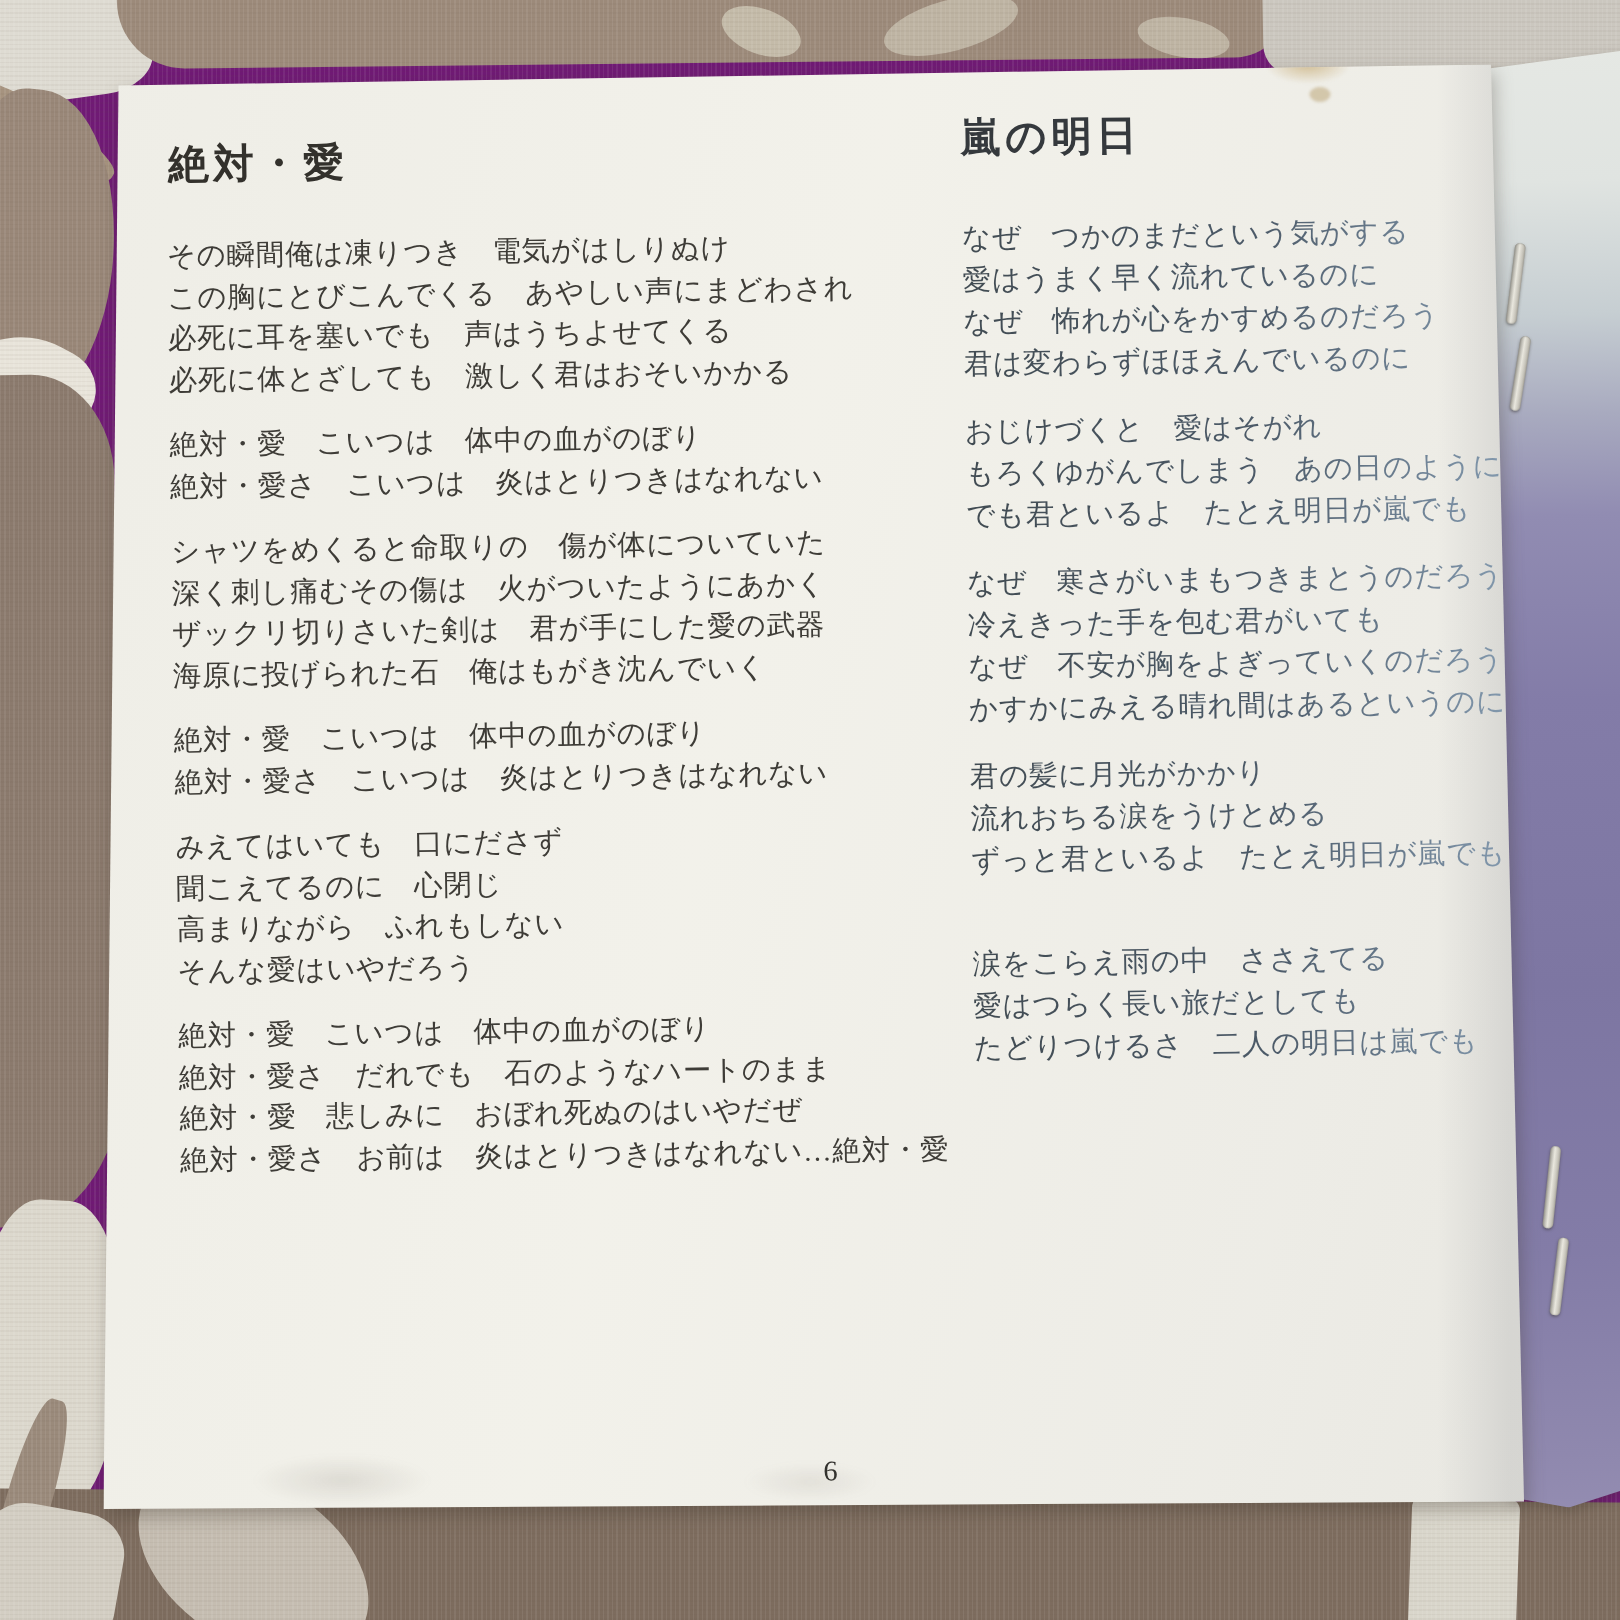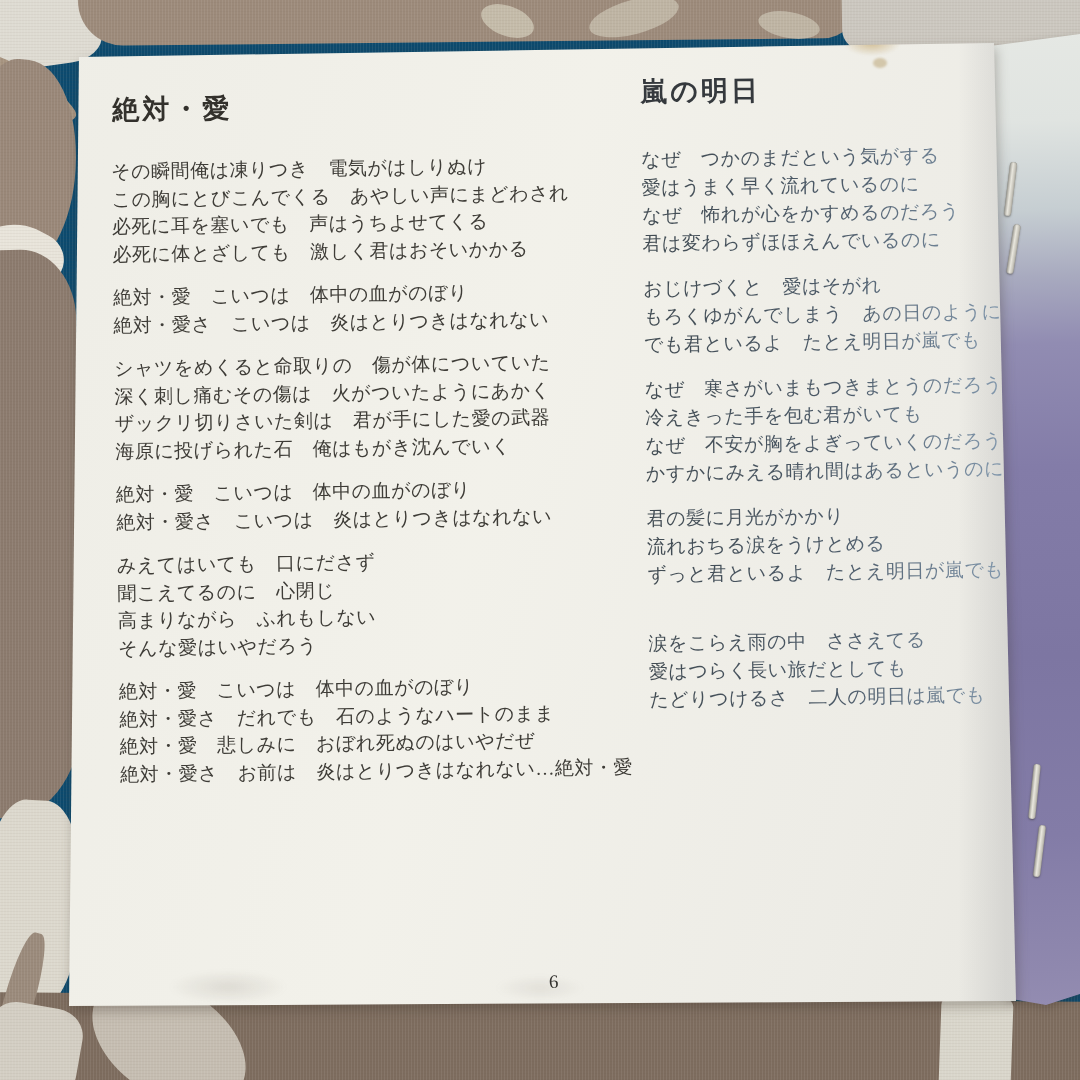--- a/index.html
+++ b/index.html
@@ -1,18 +1,18 @@
 <!DOCTYPE html>
 <html><head>
 <meta charset="utf-8">
 <style>
   html,body{margin:0;padding:0;background:#b9b2a6;}
   .canvas{
     position:relative;width:1080px;height:1080px;overflow:hidden;
-    background:#0c4a6e;
+    background:#701a75;
     font-family:"Liberation Serif","DejaVu Serif",serif;
   }
   
   .fabric{position:absolute;inset:0;}
   .motif{position:absolute;}
   .m-top-left-light{left:-12px;top:-12px;width:112px;height:78px;background:#dedbd2;border-radius:30%;transform:rotate(-8deg);}
   .m-top-band{left:78px;top:-28px;width:780px;height:70px;background:#9c8a7a;border-radius:0 0 35px 45px;transform:rotate(-0.6deg);}
   .m-top-streak1{left:480px;top:6px;width:55px;height:30px;background:#cbc3b2;border-radius:50%;transform:rotate(20deg);opacity:.85;}
   .m-top-streak2{left:588px;top:0px;width:92px;height:34px;background:#c4bbaa;border-radius:50%;transform:rotate(-15deg);opacity:.85;}
   .m-top-streak3{left:758px;top:12px;width:62px;height:26px;background:#c9c1b1;border-radius:50%;transform:rotate(10deg);opacity:.75;}

